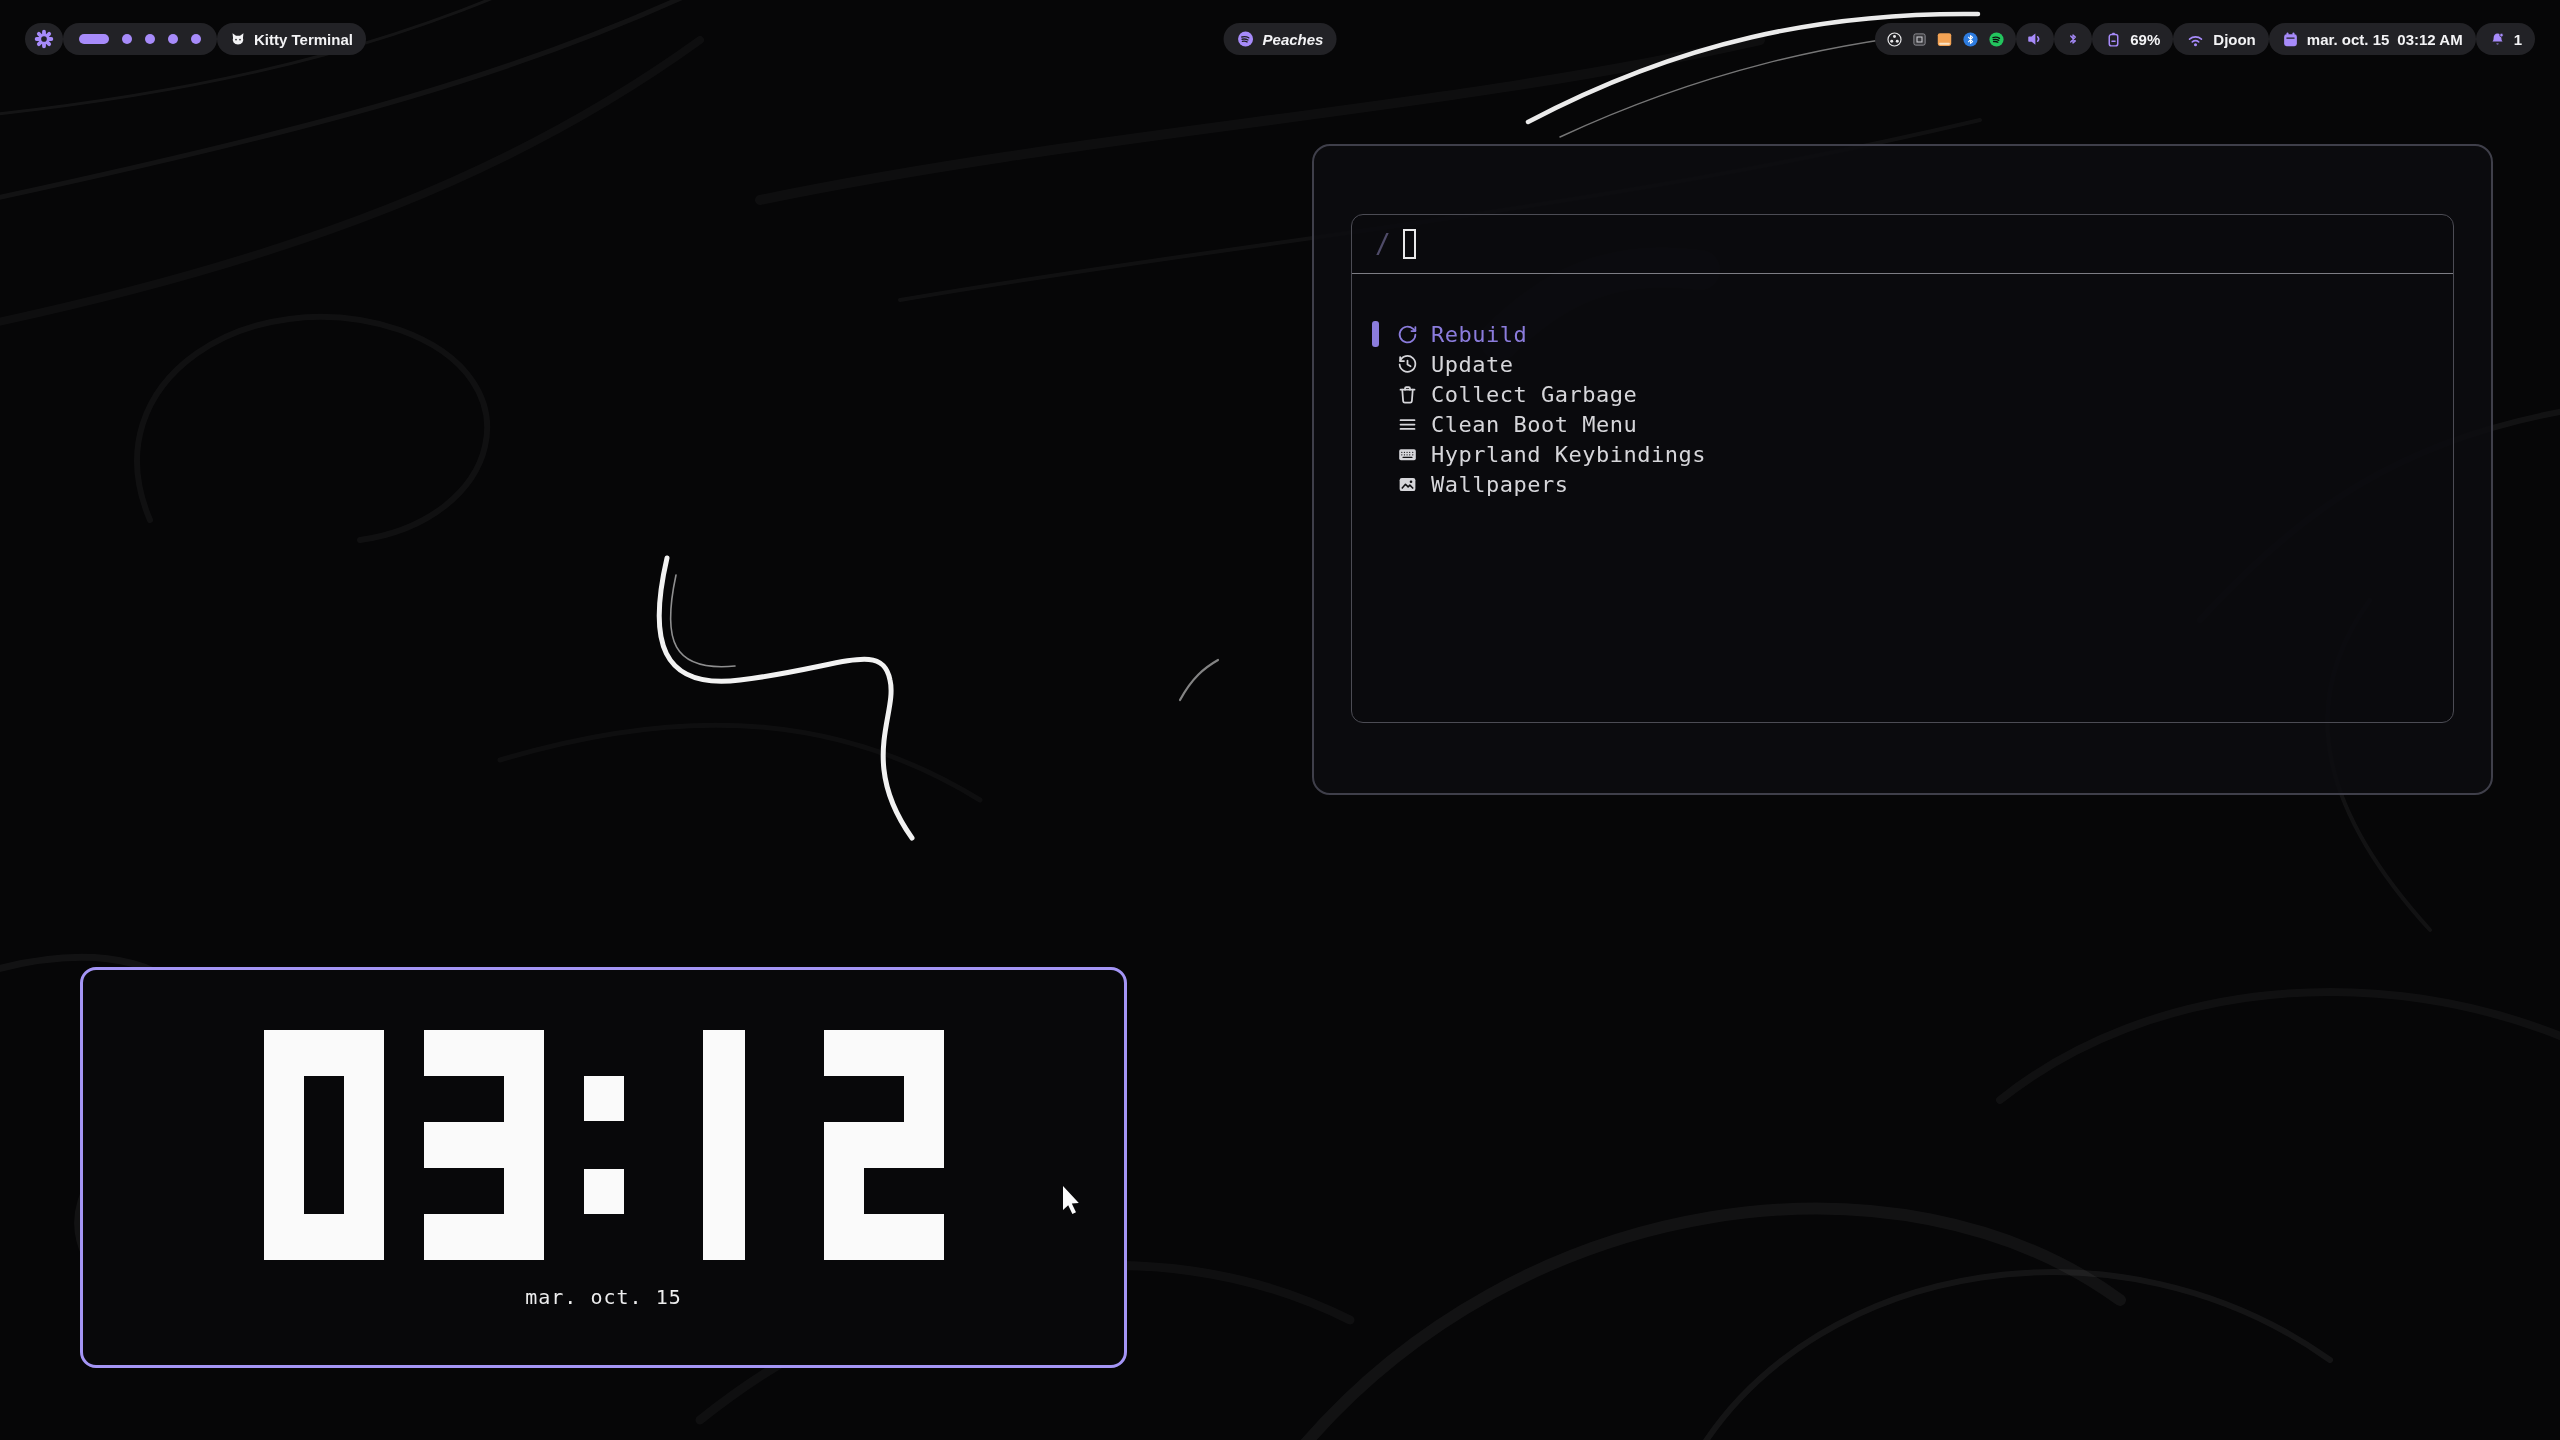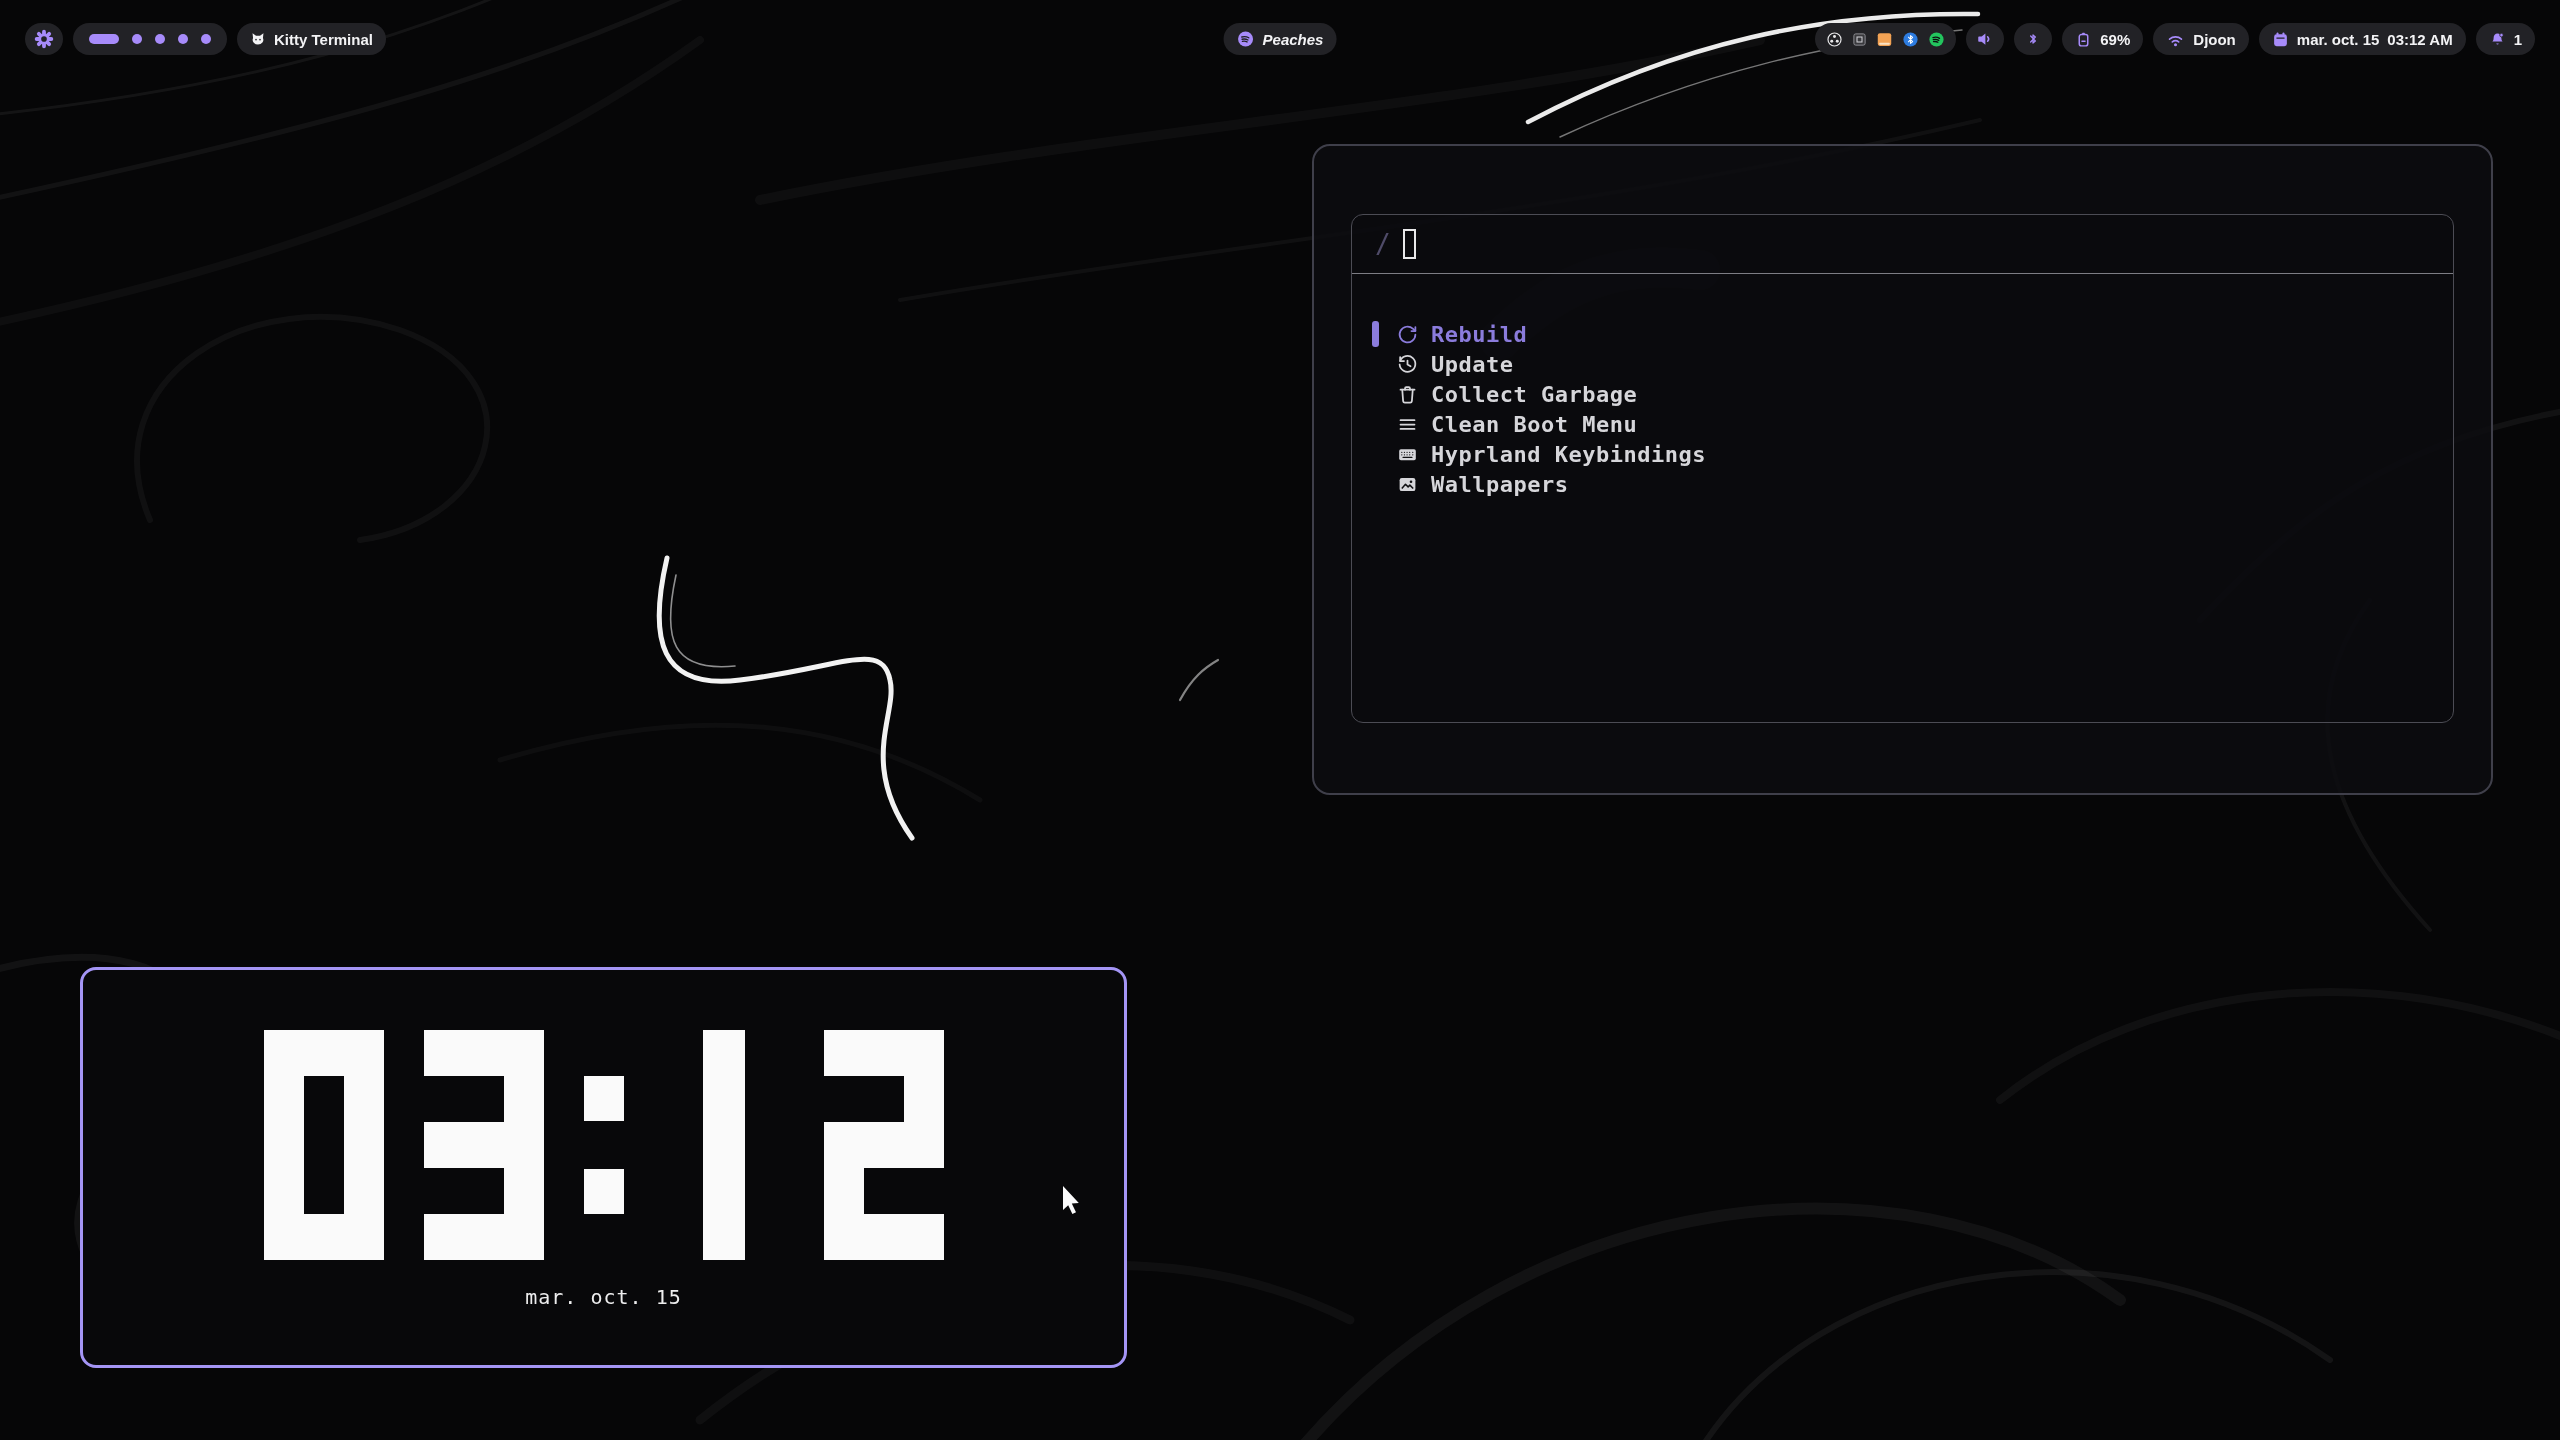--- a/index.html
+++ b/index.html
@@ -17,21 +17,21 @@
     --clock-border:#a495f5;
   }
   
   #wallpaper { position:absolute; inset:0; }
   
   .topbar{
     position:absolute; top:23px; left:25px; right:25px; height:32px;
     display:flex; align-items:center; justify-content:space-between;
     z-index:5;
   }
-  .bar-group{ display:flex; align-items:flex-start; gap:10px; }
+  .bar-group{ display:flex; align-items:flex-start; }
   .pill{
     height:32px; background:var(--pill-bg); border-radius:16px;
     display:flex; align-items:center; gap:8px; padding:0 13px;
     font-size:15px; font-weight:700; color:#f3f3f5; white-space:nowrap;
   }
   .pill.icon-only{ width:38px; justify-content:center; padding:0; }
   .ws-pill{ padding:0 16px; gap:13px; }
   .ws-active{ width:30px; height:10px; border-radius:5px; background:var(--accent); }
   .ws-dot{ width:10px; height:10px; border-radius:50%; background:var(--accent); }
   .center-pill{ position:absolute; left:50%; top:23px; transform:translateX(-50%); z-index:6;font-style:italic; }
@@ -56,21 +56,21 @@
     padding:0 16px 0 23px;
     border-bottom:1px solid #7d7d84;
   }
   .prompt{
     font-family:"DejaVu Sans Mono", monospace;
     font-size:26px; color:#4f4b68;
   }
   .cursor-block{
     width:13px; height:30px; border:2px solid #e9e9ea; margin-left:12px;
   }
-  .menu-list{ padding-top:45px;font-weight:bold; }
+  .menu-list{ padding-top:45px; }
   .menu-item{
     position:relative; height:30px; display:flex; align-items:center;
     padding-left:45px;
     font-family:"DejaVu Sans Mono", monospace;
     font-size:22px; color:#d6d6da; letter-spacing:0.5px;
   }
   .menu-item.selected{ color:var(--menu-accent); }
   .sel-bar{
     position:absolute; left:20px; top:2px; width:7px; height:26px;
     border-radius:3px; background:var(--menu-accent);

